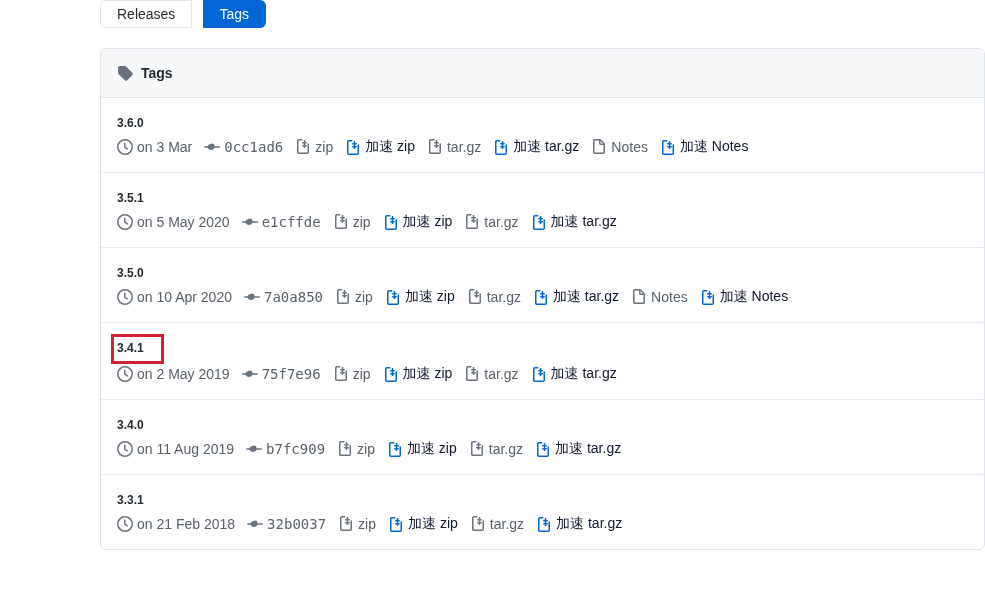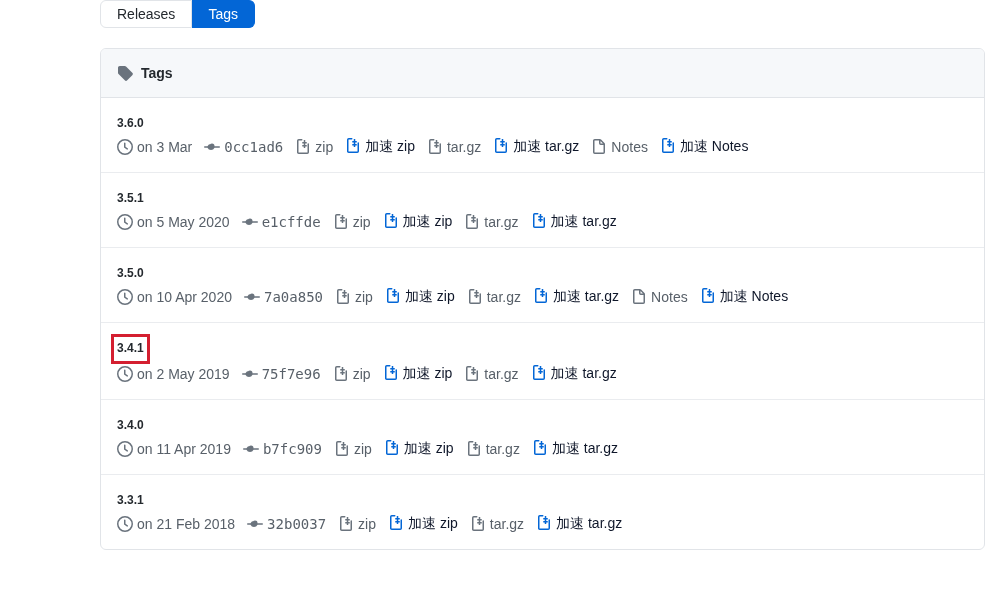--- a/index.html
+++ b/index.html
@@ -7,21 +7,21 @@
       font-family: -apple-system, BlinkMacSystemFont, "Segoe UI", Helvetica, Arial, sans-serif;
       font-size: 14px;
       color: #24292e;
       background: #fff;
       padding-left: 100px;
       padding-right: 0;
       width: 985px;
     }
     .nav-tabs {
       display: flex;
-      gap: 0;
+      gap: 11px;
       margin-bottom: 20px;
     }
     .tab {
       padding: 5px 16px;
       font-size: 14px;
       font-weight: 500;
       border: 1px solid #e1e4e8;
       background: #fff;
       cursor: pointer;
     }
@@ -52,33 +52,33 @@
     }
     .tag-row:last-child { border-bottom: none; }
     .tag-title {
       font-size: 12px;
       font-weight: 600;
       margin-bottom: 8px;
       display: inline-block;
     }
     .tag-title.highlighted {
       border: 3px solid #d41f30;
-      padding: 4px 3px 6px 3px;
+      padding: 4px 17px 6px 3px;
       margin: -7px 0 1px -6px;
     }
     .tag-meta {
       display: flex;
       align-items: center;
       gap: 12px;
       flex-wrap: wrap;
       color: #586069;
     }
     .meta-item {
       display: inline-flex;
-      align-items: flex-start;
+      align-items: flex-end;
       gap: 4px;
     }
     .meta-item.link { color: #0f172a; cursor: pointer; }
     .meta-item.muted { color: #586069; }
     .icon { display: inline-flex; align-items: center; }
     .icon svg { fill: currentColor; }
     .icon-blue { color: #0366d6; }
     .icon-muted { color: #6a737d; }
     .commit-hash {
       color: #586069;
@@ -357,21 +357,21 @@
 
   <div class="tag-row">
     <div class="tag-title">3.4.0</div>
     <div class="tag-meta">
       <span class="meta-item muted">
         <span class="icon icon-muted">
           <svg width="16" height="16" viewBox="0 0 16 16">
                 <path d="M8 0a8 8 0 100 16A8 8 0 008 0zM1.5 8a6.5 6.5 0 1113 0 6.5 6.5 0 01-13 0zM8.5 4.25a.75.75 0 00-1.5 0v4c0 .25.125.485.334.624l2.5 1.667a.75.75 0 10.832-1.248L8.5 7.85V4.25z"></path>
               </svg>
         </span>
-        <span>on 11 Apr 2019</span>
+        <span>on 11 Aug 2019</span>
       </span>
       <span class="meta-item muted">
         <span class="icon icon-muted">
           <svg width="16" height="16" viewBox="0 0 16 16">
                 <path d="M10.5 8a2.5 2.5 0 11-5 0 2.5 2.5 0 015 0zm.061 1.75a4.002 4.002 0 01-7.122 0H.75a.75.75 0 010-1.5h2.689a4.002 4.002 0 017.122 0h4.689a.75.75 0 010 1.5h-4.689z" transform="translate(0 -1)"></path>
               </svg>
         </span>
         <span class="commit-hash">b7fc909</span>
       </span>
       <span class="meta-item muted">

